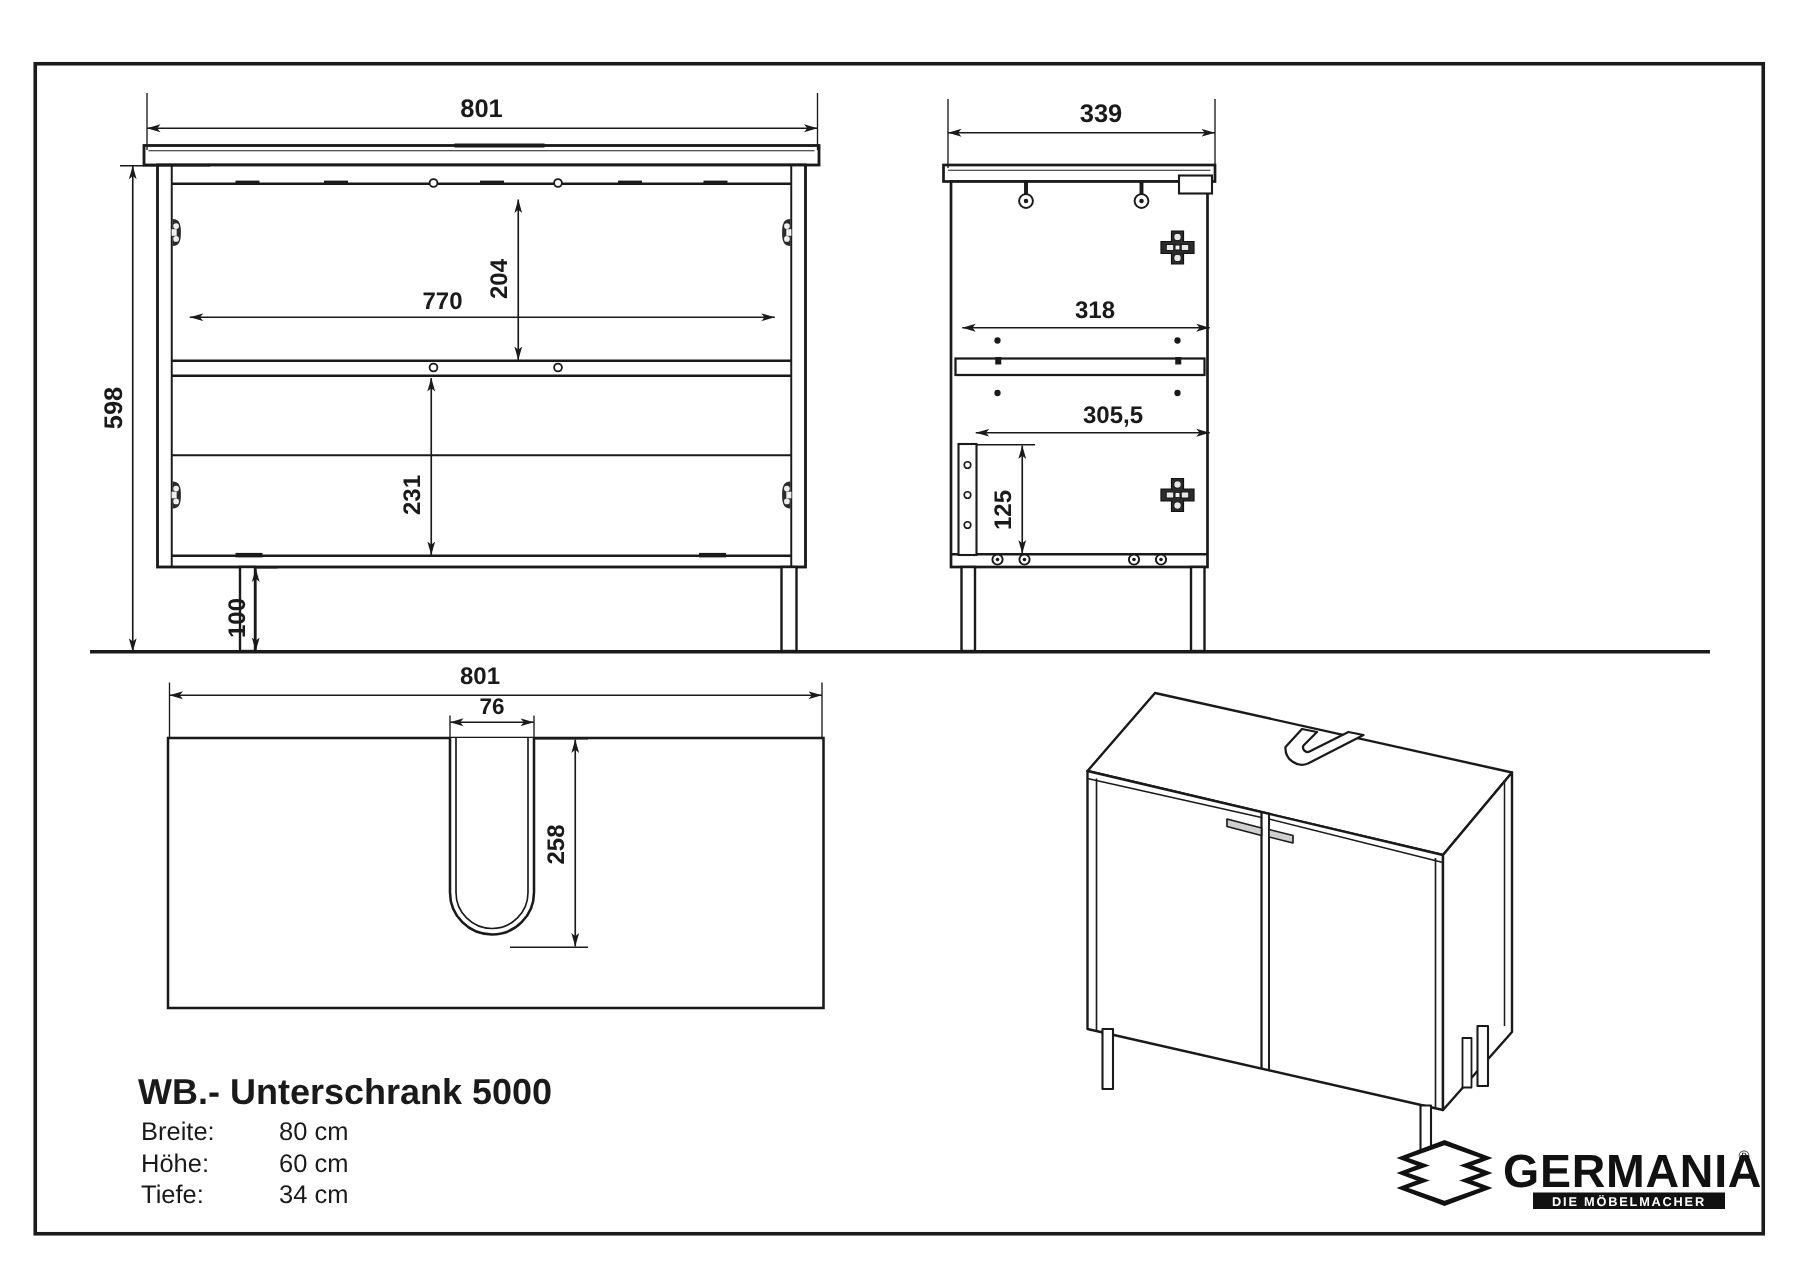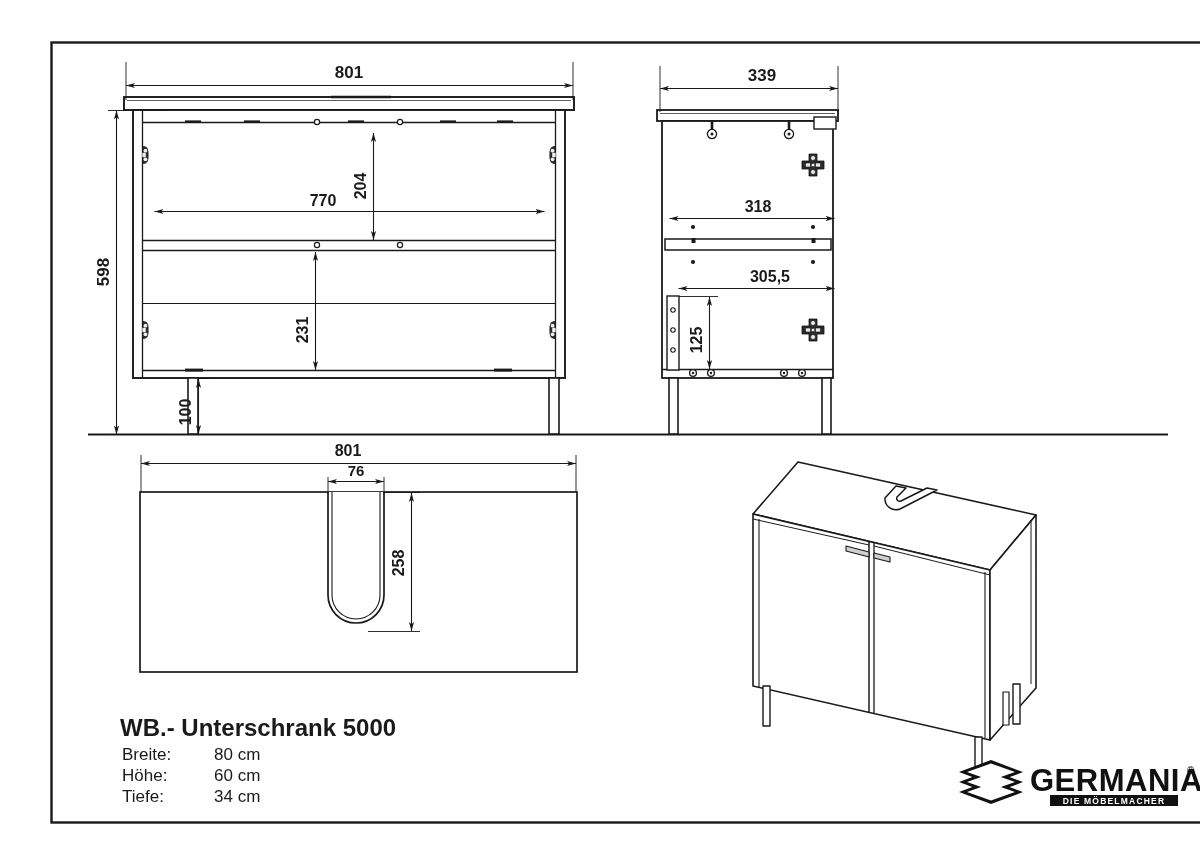--- a/index.html
+++ b/index.html
@@ -7,21 +7,20 @@
   body{
     width:1200px;height:848px;
     font-family:"Liberation Sans", sans-serif;
     color:#000;
     overflow:hidden;
     position:relative;
   }
   #sheet{
     position:absolute;left:0;top:0;width:961px;height:848px;
     background:#fff;
-    padding-left:28px;
   }
   #sheet svg{display:block;}
 </style>
 </head>
 <body>
 
 <div id="sheet">
 <svg width="1200" height="848" viewBox="0 0 1200 848" xmlns="http://www.w3.org/2000/svg">
 
   <defs>

